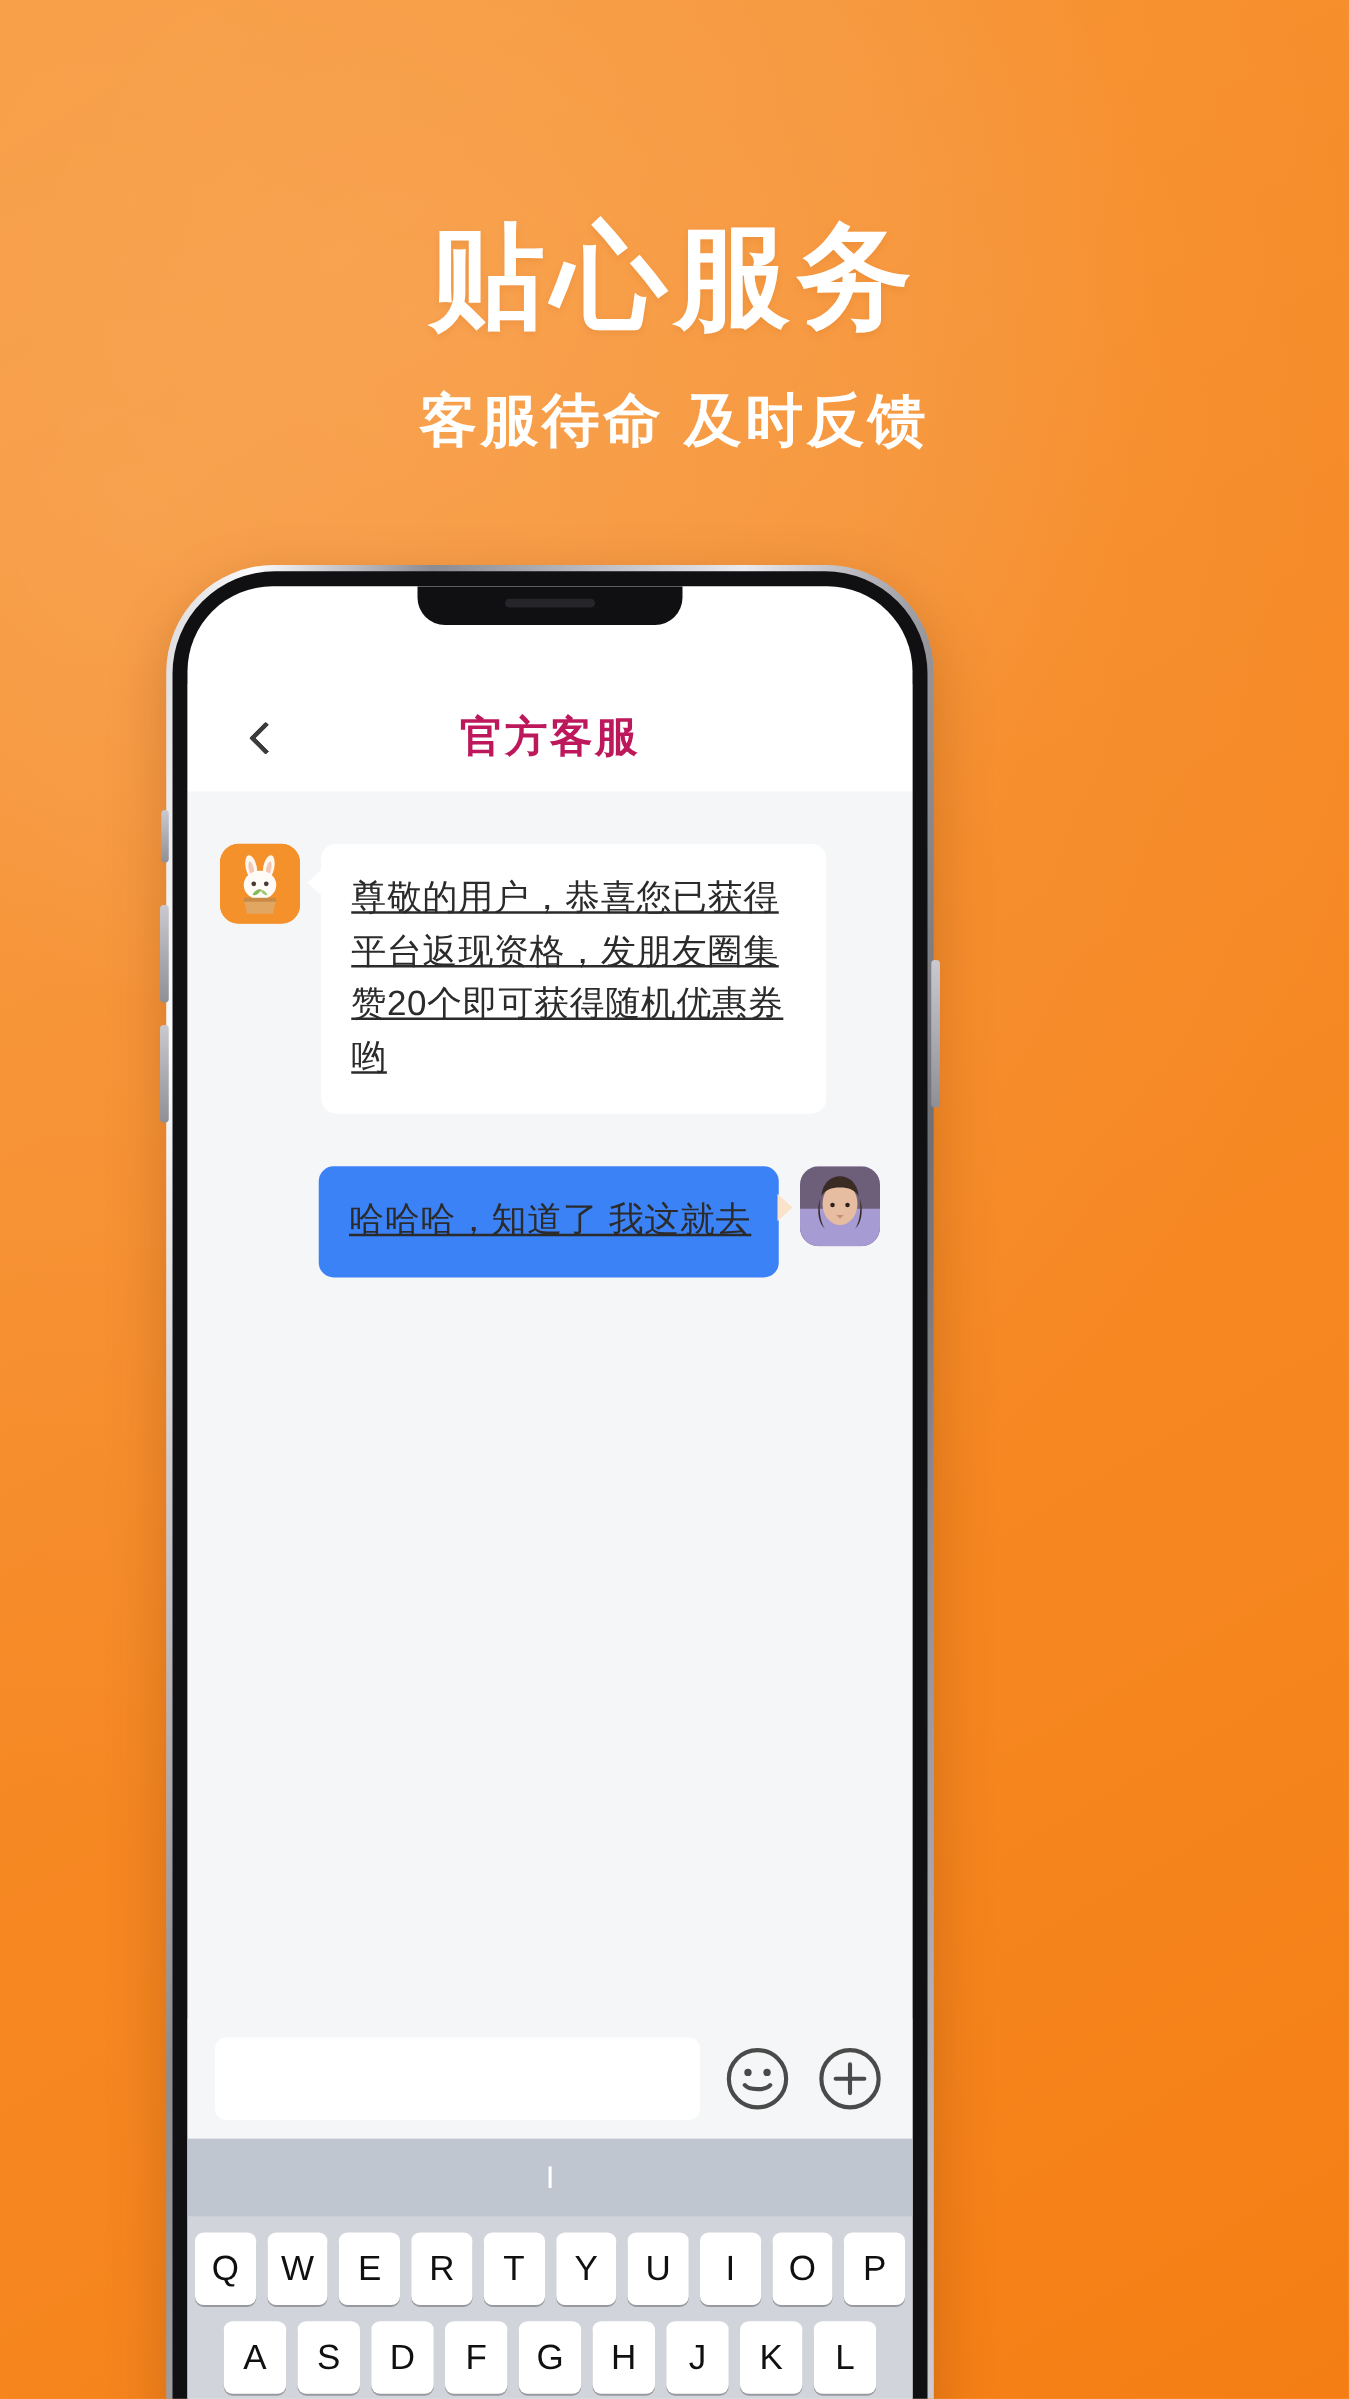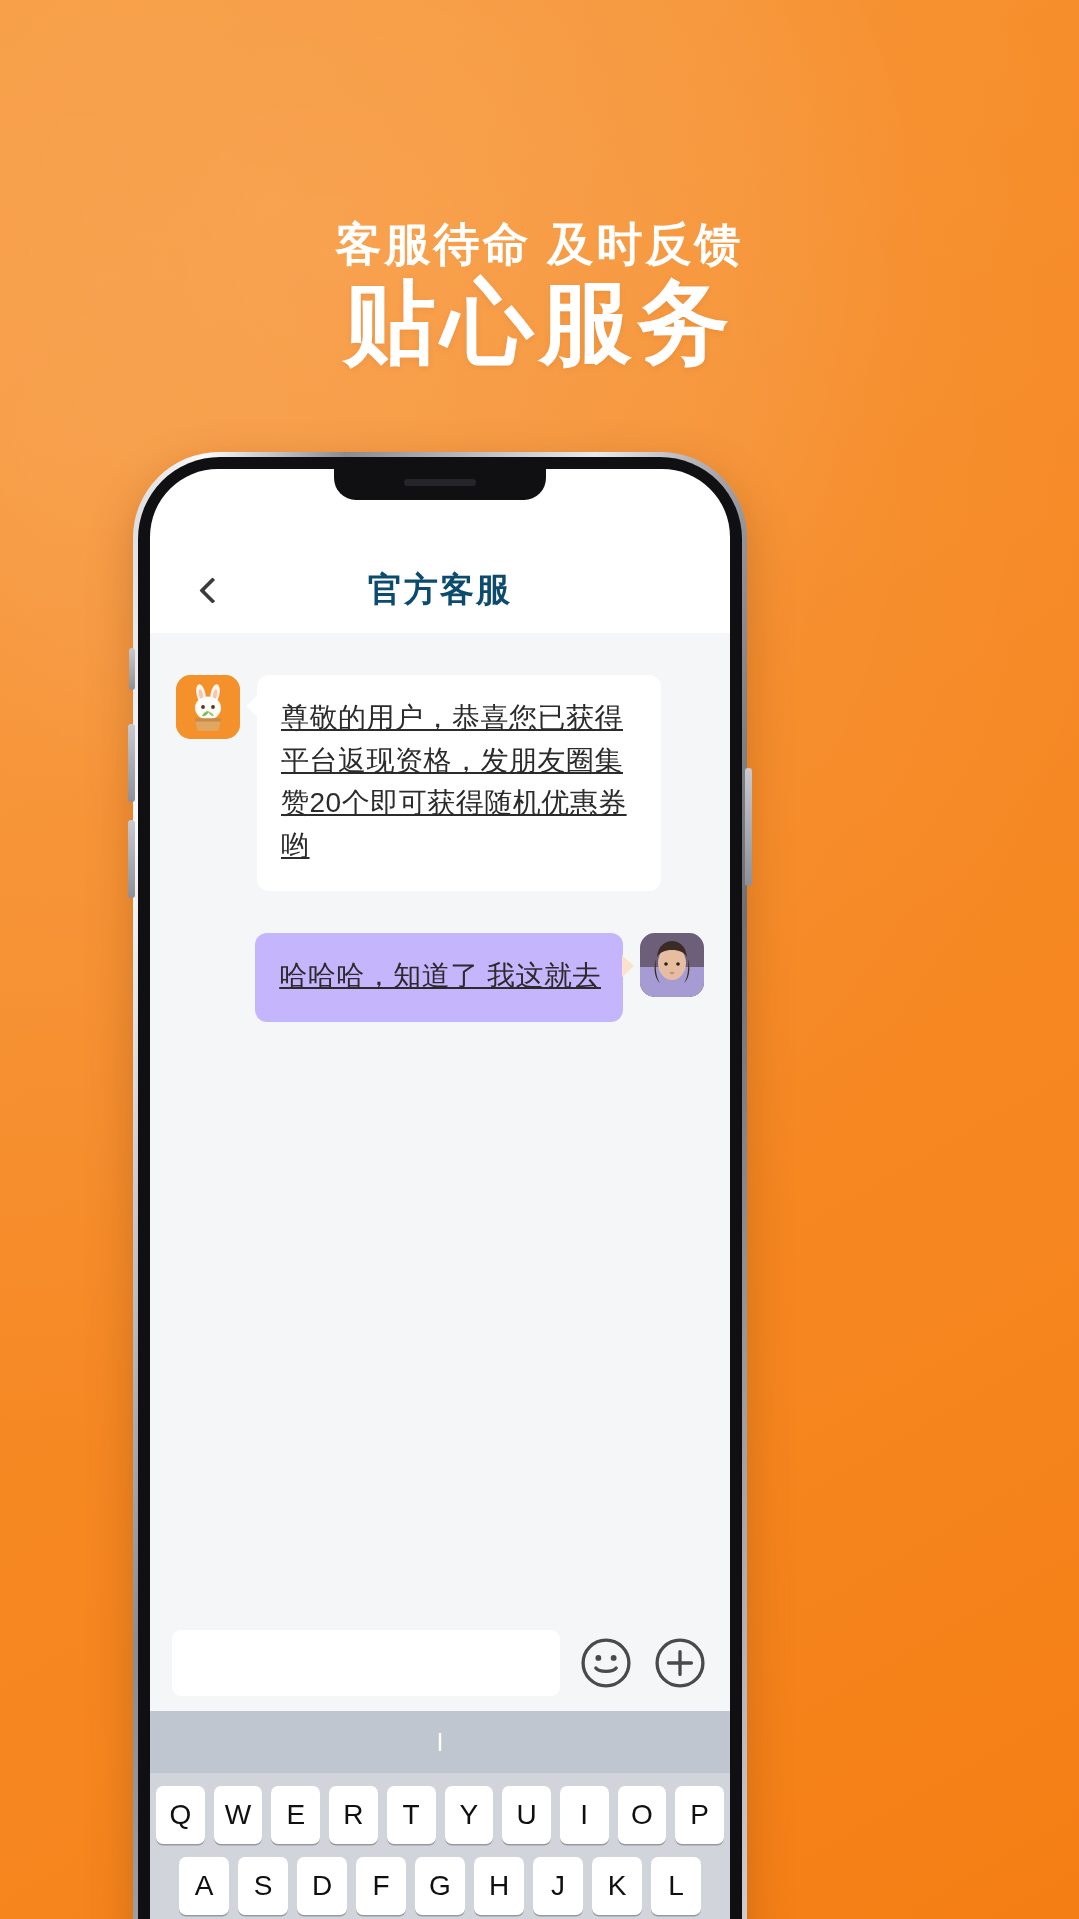--- a/index.html
+++ b/index.html
@@ -100,21 +100,21 @@
     background:#FFFFFF; display:flex; align-items:center; justify-content:center;
   }
   #back-button {
     position:absolute; left:34px; top:50%; transform:translateY(-50%);
     width:56px; height:56px; display:flex; align-items:center; justify-content:center;
   }
   #back-button i {
     display:block; width:19px; height:19px; border-left:4px solid #3b3b3b;
     border-bottom:4px solid #3b3b3b; transform:rotate(45deg); border-radius:2px;
   }
-  #nav-title { font-size:34px; font-weight:bold; color:#0c4a6e; letter-spacing:2px; }
+  #nav-title { font-size:34px; font-weight:bold; color:#be185d; letter-spacing:2px; }
 
   
   .chat-area {
     position:absolute; left:0; right:0; top:164px; bottom:0;
     background:#F5F6F7; padding:42px 26px 0 26px; overflow:hidden;
   }
   .msg { display:flex; align-items:flex-start; margin-bottom:42px; }
   .msg.out { justify-content:flex-end; }
   .avatar {
     width:64px; height:64px; border-radius:15px; flex:0 0 auto; overflow:hidden;
@@ -126,21 +126,21 @@
     max-width:404px; border-radius:12px; padding:22px 22px 24px 24px;
     font-size:28px; line-height:1.52; color:#2b2b2b; letter-spacing:0.5px;
     position:relative; word-break:break-all;text-decoration:underline;
   }
   .bubble.peer { background:#FFFFFF; }
   .bubble.peer::before{
     content:""; position:absolute; left:-11px; top:20px;
     border-top:11px solid transparent; border-bottom:11px solid transparent;
     border-right:12px solid #FFFFFF;
   }
-  .bubble.me { background:#c4b5fd; }
+  .bubble.me { background:#3b82f6; }
   .bubble.me::after{
     content:""; position:absolute; right:-11px; top:22px;
     border-top:11px solid transparent; border-bottom:11px solid transparent;
     border-left:12px solid #FBE2CB;
   }
 
   
   .input-bar {
     position:absolute; left:0; right:0; bottom:284px; height:96px; z-index:16;
     background:#F5F6F7; display:flex; align-items:center; padding:0 22px; gap:18px;
@@ -175,22 +175,22 @@
 
   
   .rabbit { position:absolute; inset:0; }
 </style>
 </head>
 <body>
 
 <div id="promo-bg"></div>
 
 <div class="promo-copy">
+  <div id="promo-title">贴心服务</div>
   <div id="promo-subtitle">客服待命 及时反馈</div>
-  <div id="promo-title">贴心服务</div>
 </div>
 
 <div id="phone">
   <div class="phone-outer"></div>
   <div class="phone-band"></div>
 
   <div class="btn-side" id="btn-mute"></div>
   <div class="btn-side" id="btn-volup"></div>
   <div class="btn-side" id="btn-voldn"></div>
   <div class="btn-side" id="btn-power"></div>

